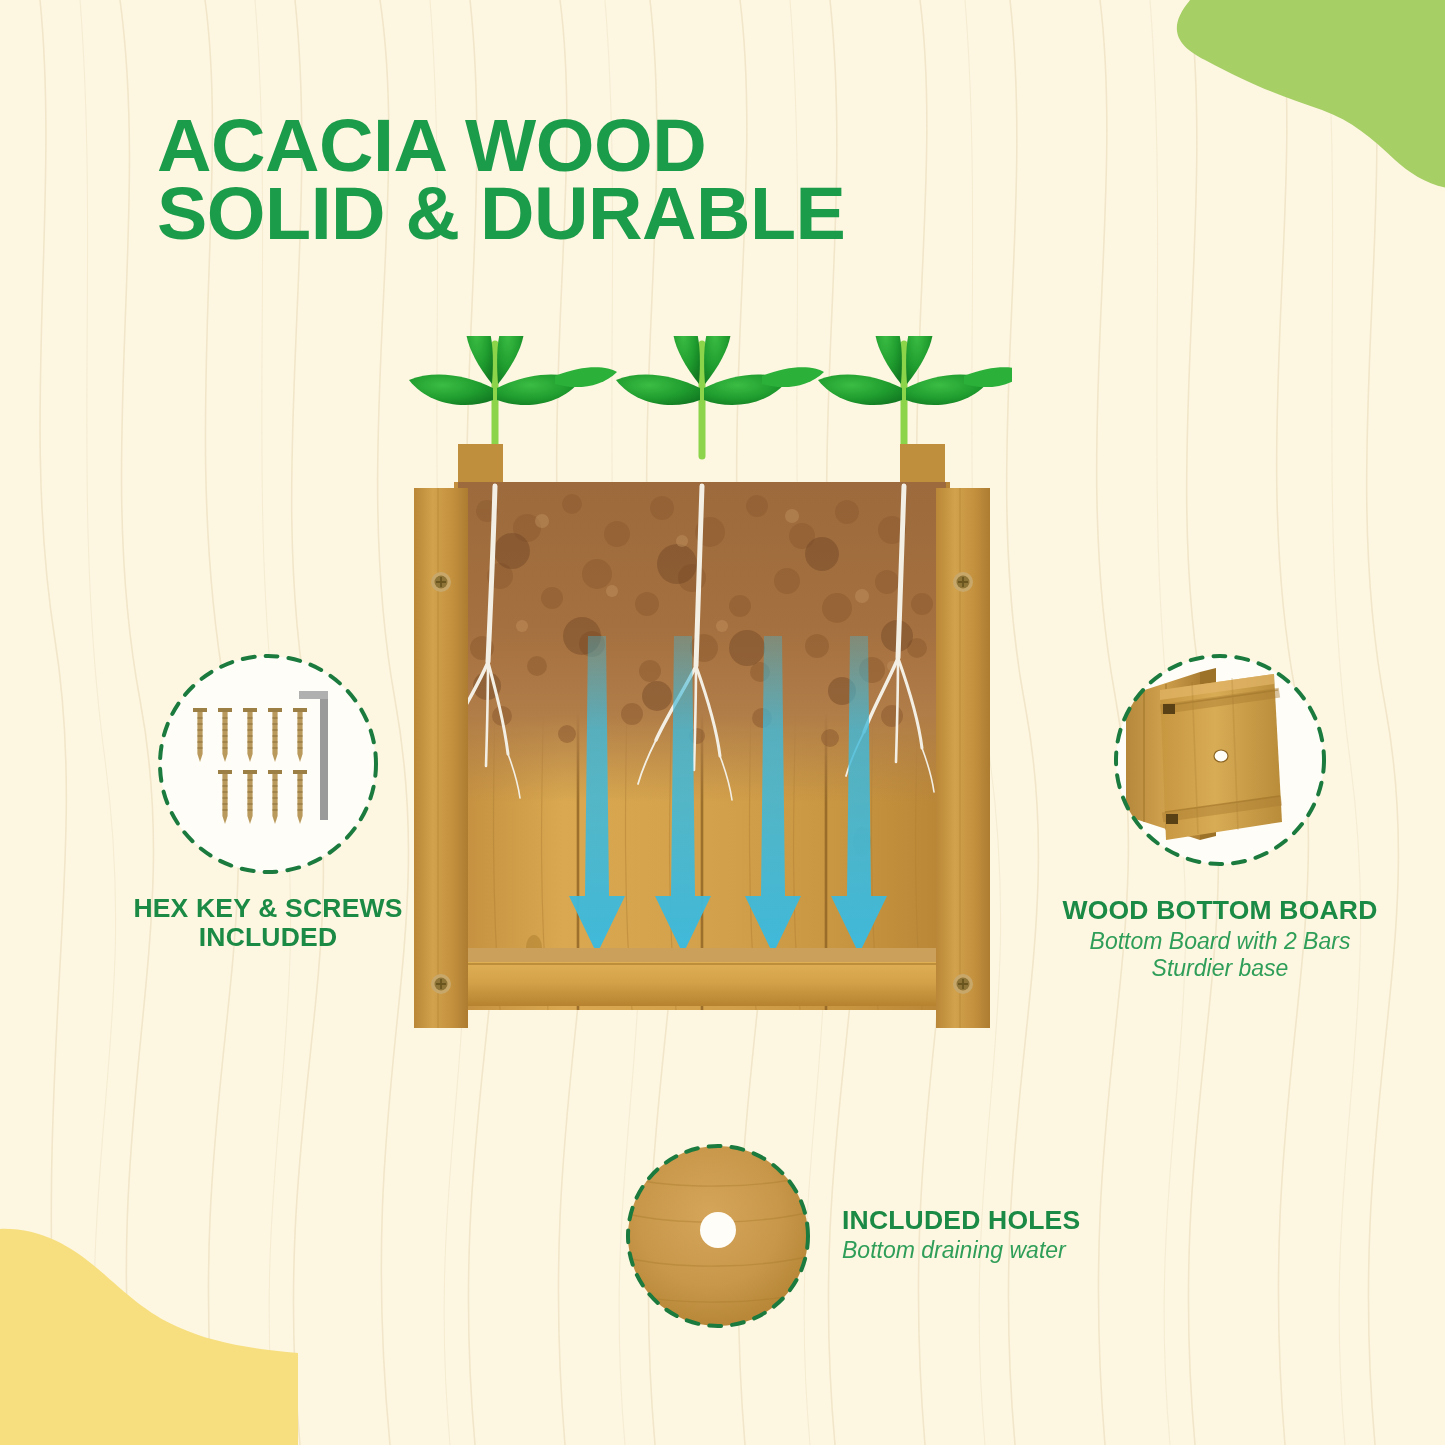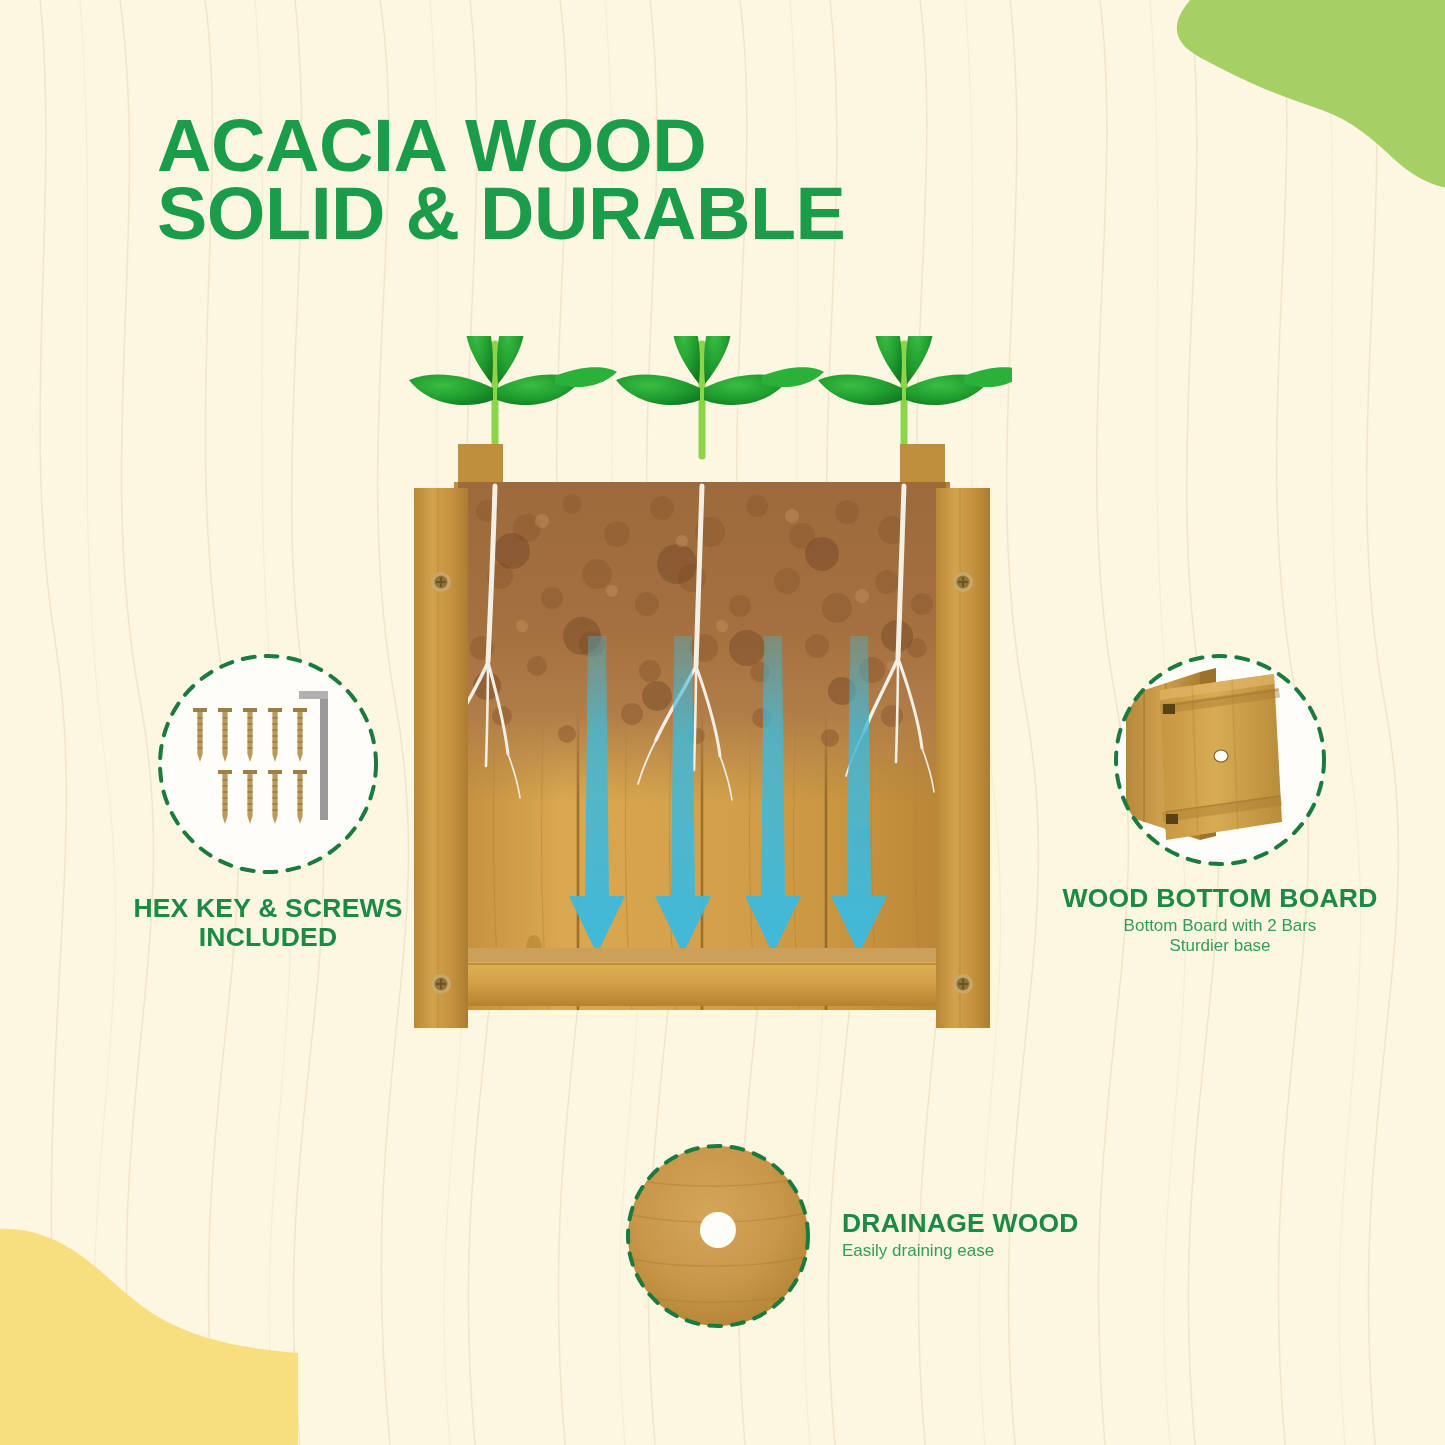--- a/index.html
+++ b/index.html
@@ -45,32 +45,32 @@
 
   
   .feature { position:absolute; z-index:6; }
   .feature-circle { position:relative; }
   .feature-title {
     font-size:26.5px; font-weight:bold; color:#1b8a45;
     text-align:center; line-height:1.08; letter-spacing:0.2px;
     white-space:pre-line;
   }
   .feature-sub {
-    font-size:17px; color:#2f9e58;
+    font-size:23px; font-style:italic; color:#2f9e58;
     text-align:center; line-height:1.18; margin-top:3px;
     white-space:pre-line;
   }
 
   #feat-hex { left:48px; top:648px; width:440px; }
   #feat-hex .feature-circle { margin:0 auto; width:232px; }
   #feat-hex .feature-text { margin-top:10px; }
 
   #feat-board { left:1010px; top:644px; width:420px; }
   #feat-board .feature-circle { margin:0 auto; width:232px; }
-  #feat-board .feature-text { margin-top:4px; }
+  #feat-board .feature-text { margin-top:16px; }
 
   #feat-drain { left:620px; top:1138px; width:680px; display:flex; align-items:center; gap:26px; }
   #feat-drain .feature-text { text-align:left; padding-bottom:6px; }
   #feat-drain .feature-title, #feat-drain .feature-sub { text-align:left; }
 </style>
 </head>
 <body>
 
 <svg id="bg-texture" width="1445" height="1445" viewBox="0 0 1445 1445" aria-hidden="true">
   <rect x="0" y="0" width="1445" height="1445" fill="#fdf6e1"></rect>
@@ -518,16 +518,16 @@
         <path d="M8 40 C 60 52, 140 50, 190 38"></path>
         <path d="M8 76 C 60 88, 140 86, 190 74"></path>
         <path d="M8 120 C 60 132, 140 130, 190 118"></path>
         <path d="M8 156 C 60 168, 140 166, 190 154"></path>
       </g>
       <circle cx="98" cy="92" r="18" fill="#fffdf7"></circle>
       <circle cx="98" cy="98" r="90" fill="none" stroke="#1b7a3e" stroke-width="4" stroke-dasharray="12 11" stroke-linecap="round"></circle>
     </svg>
   </div>
   <div class="feature-text">
-    <div class="feature-title">DRAINAGE WOOD</div>
-    <div class="feature-sub">Easily draining ease</div>
+    <div class="feature-title">INCLUDED HOLES</div>
+    <div class="feature-sub">Bottom draining water</div>
   </div>
 </div>
 
 </body></html>

